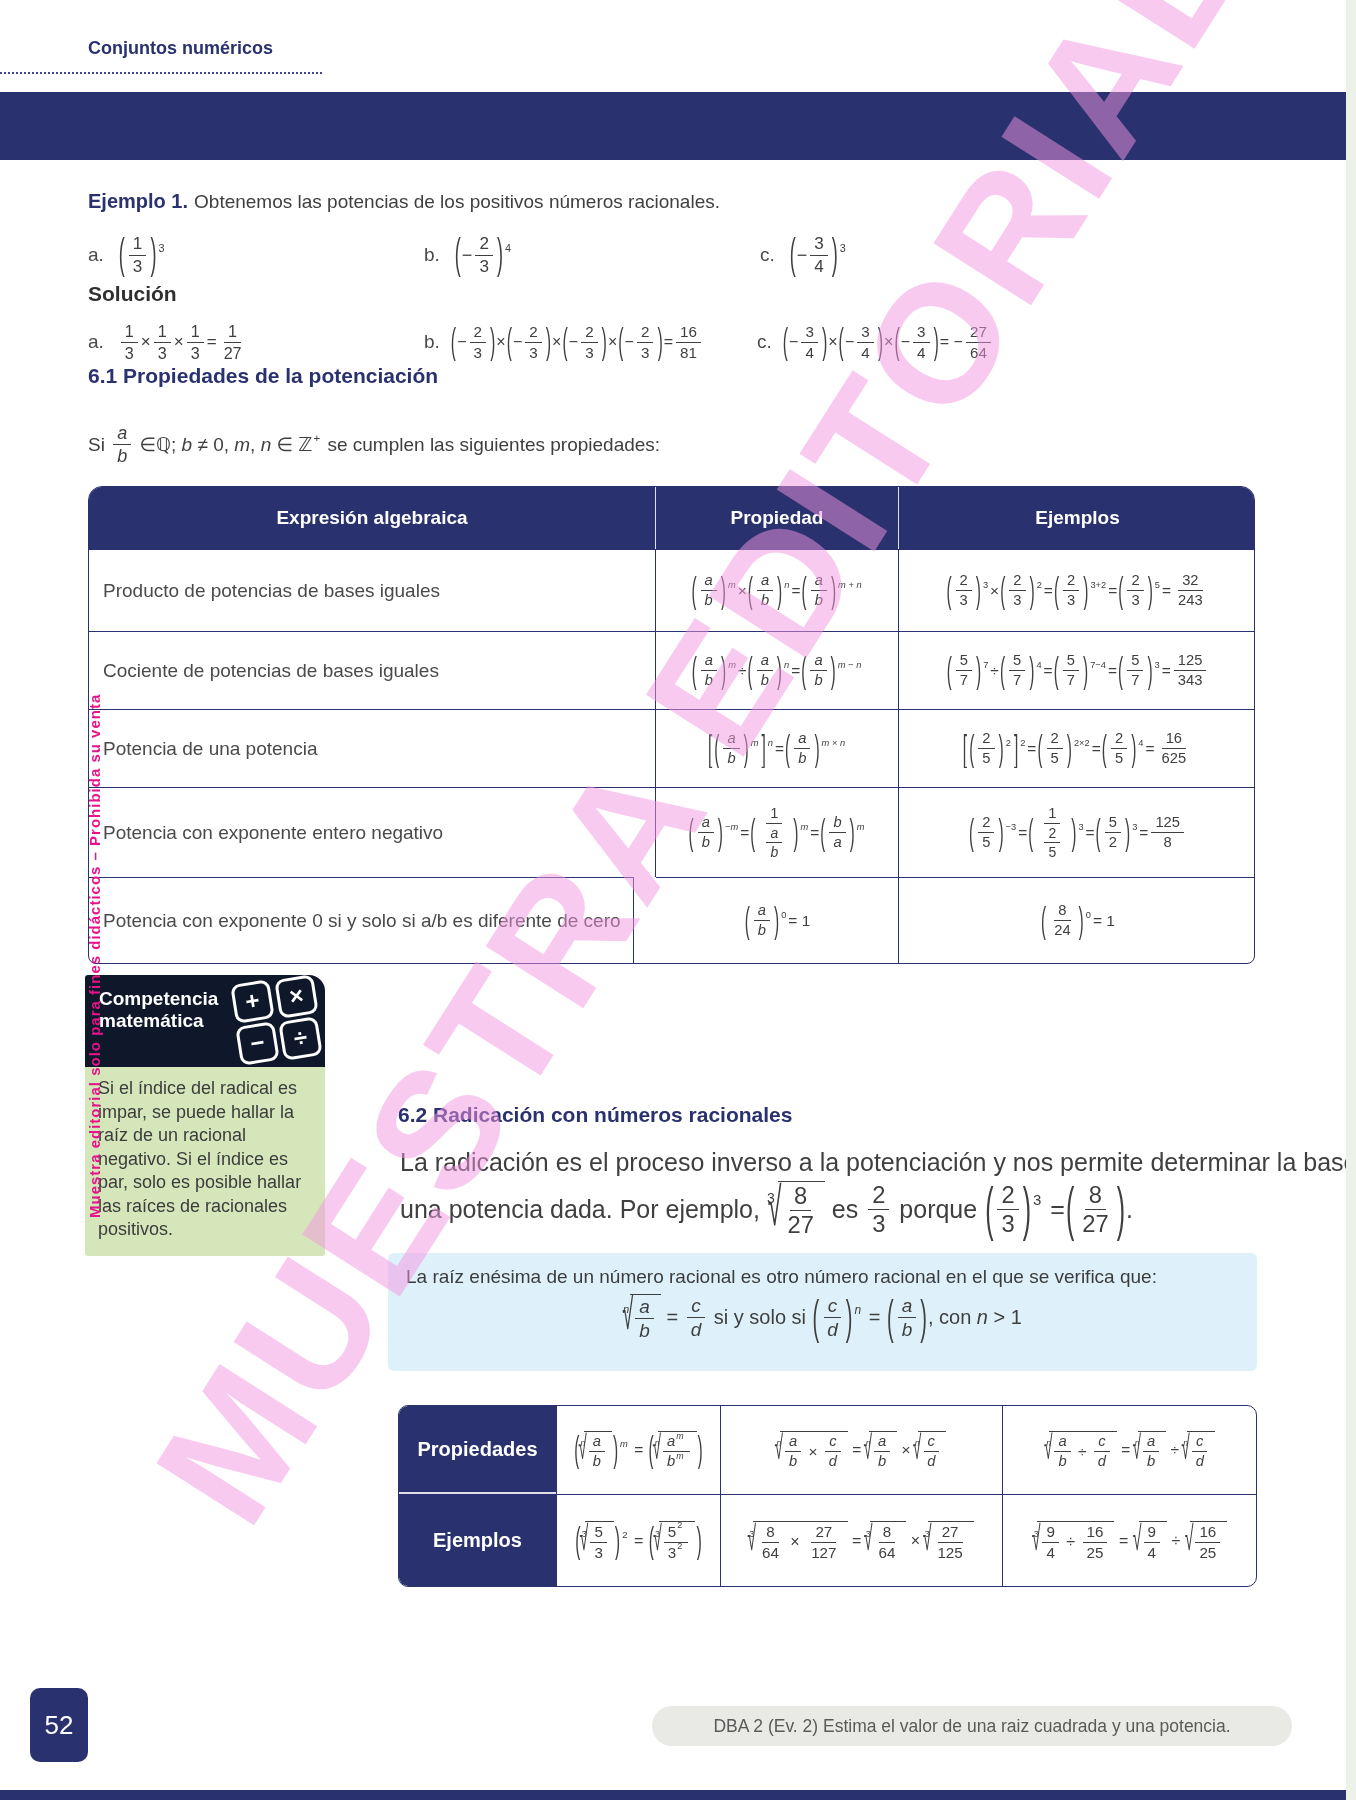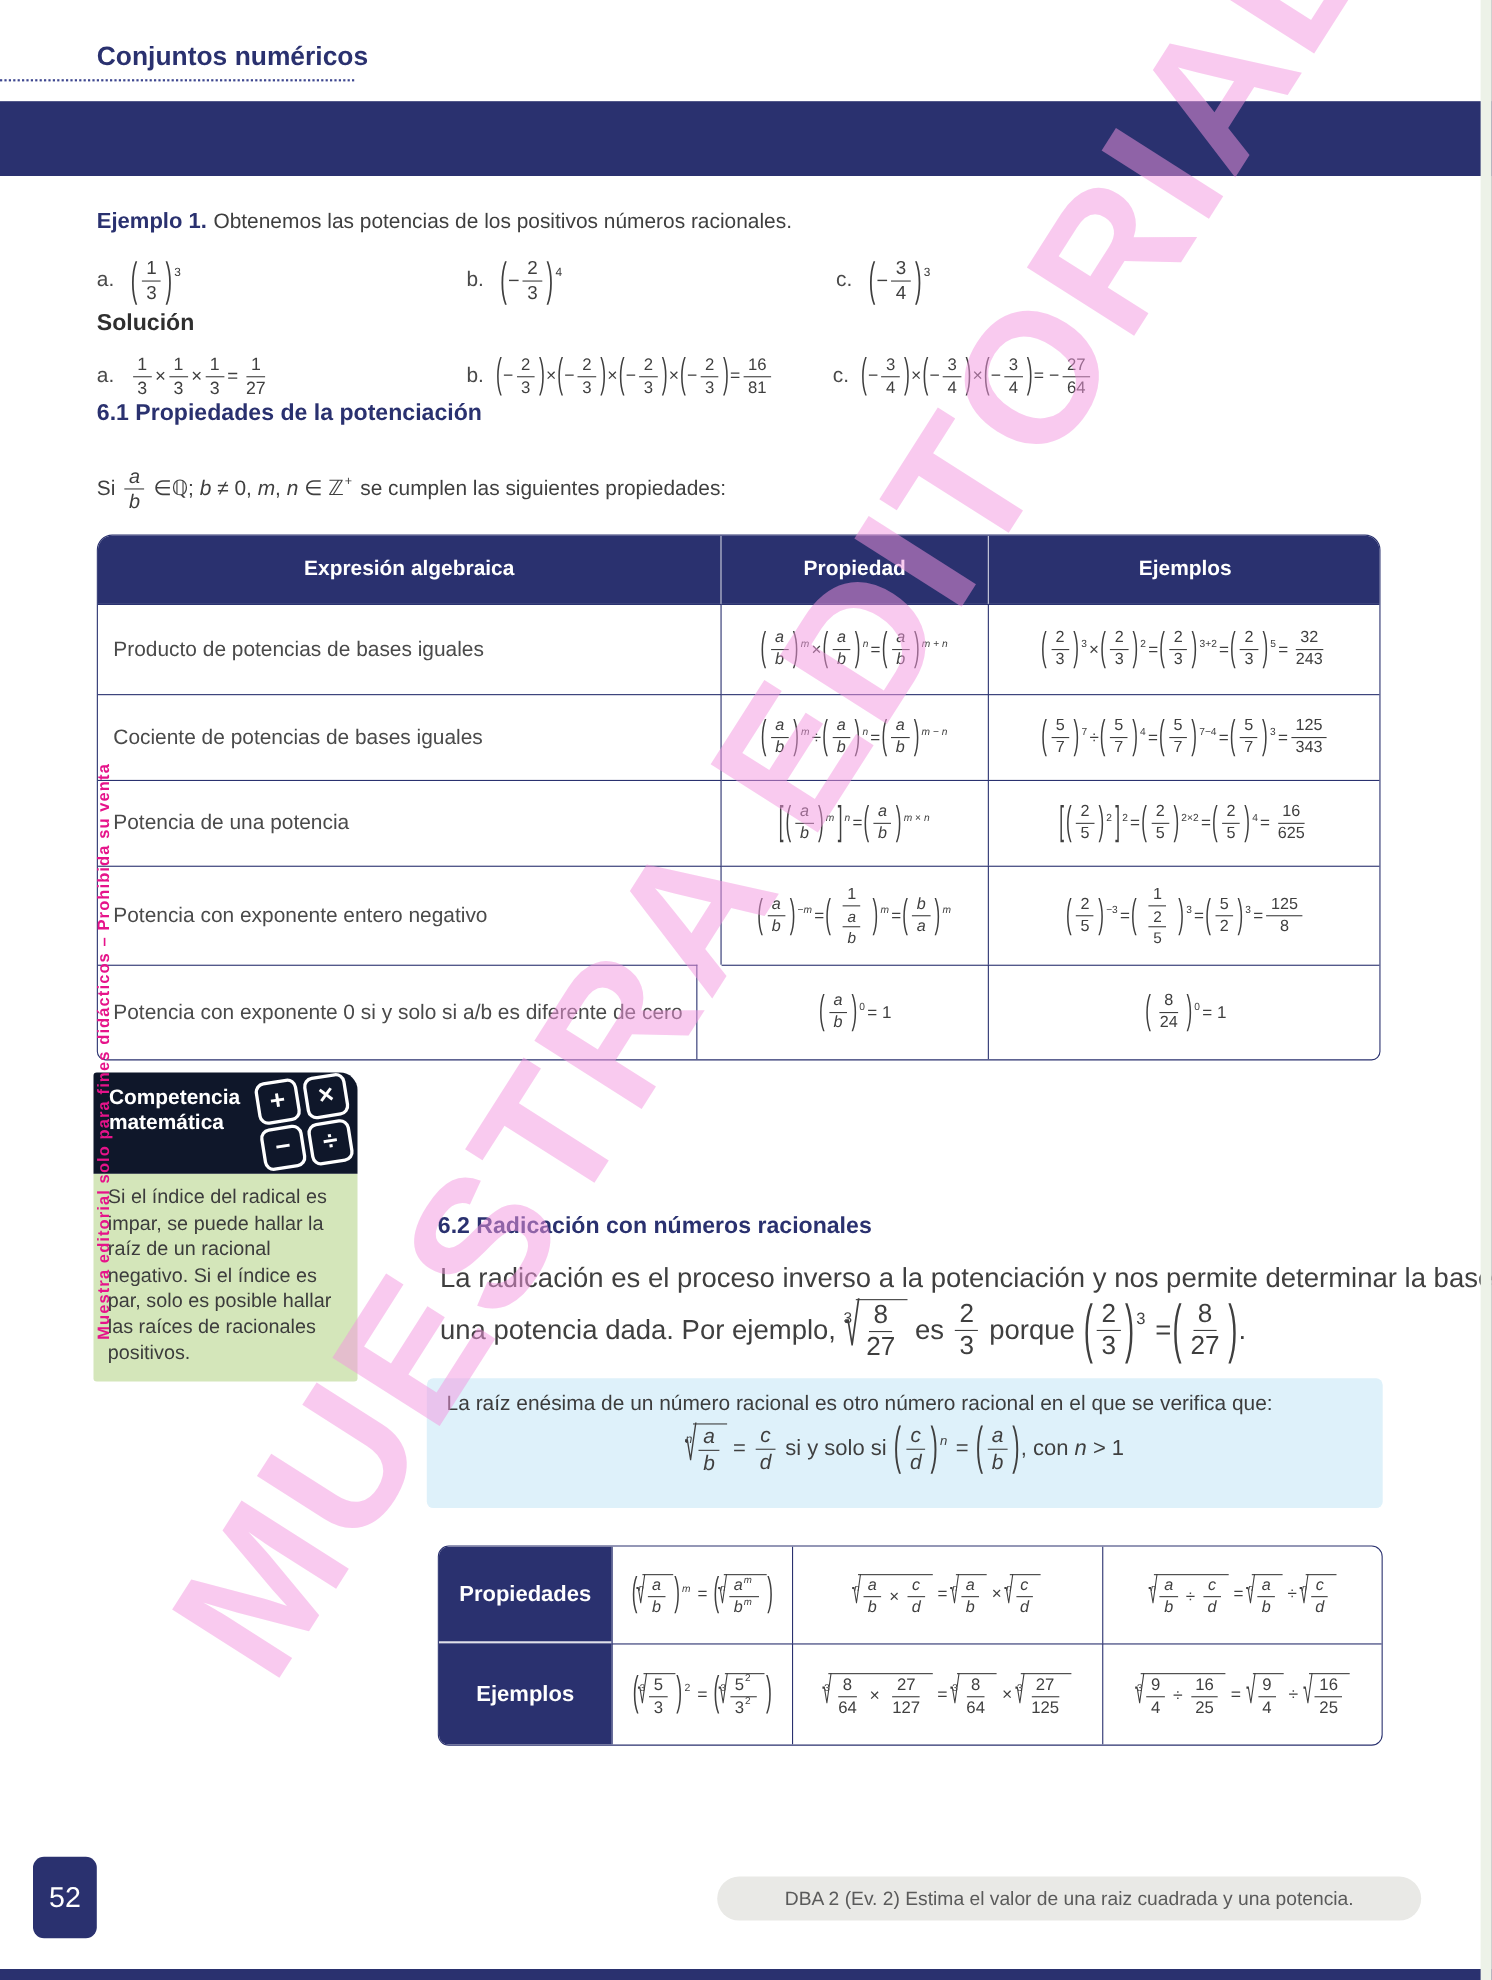--- a/index.html
+++ b/index.html
@@ -1,19 +1,19 @@
 <!DOCTYPE html>
 <html><head>
 <meta charset="utf-8">
 <style>
   html,body{margin:0;padding:0;background:#9a9a9a;}
   .page{position:relative;width:1356px;height:1800px;background:#ffffff;overflow:hidden;
         font-family:"Liberation Sans","DejaVu Sans",sans-serif;color:#3f3f3f;margin:0 auto;}
   
-  .page-title{position:absolute;left:88px;top:38px;font-size:24px;font-weight:bold;color:#2a316f;}
+  .page-title{position:absolute;left:88px;top:38px;font-size:18px;font-weight:bold;color:#2a316f;}
   .title-underline{position:absolute;left:0;top:72px;width:322px;border-bottom:2px dotted #3d468f;}
   .top-banner{position:absolute;left:0;top:92px;width:1356px;height:68px;background:#2a316f;}
   .bottom-bar{position:absolute;left:0;top:1790px;width:1356px;height:10px;background:#2a316f;}
   .page-edge{position:absolute;right:0;top:0;width:10px;height:1800px;background:#edf2e8;}
   
   .ejemplo-line{position:absolute;left:88px;top:190px;font-size:19px;}
   .ejemplo-label{color:#2a316f;font-weight:bold;font-size:20px;margin-right:6px;}
   .ex-item{position:absolute;display:flex;align-items:center;gap:14px;font-size:18px;}
   .item-label{color:#4a4a4a;font-size:19px;}
   .solucion{position:absolute;left:88px;top:282px;font-size:21px;font-weight:600;color:#2f2f2f;}

